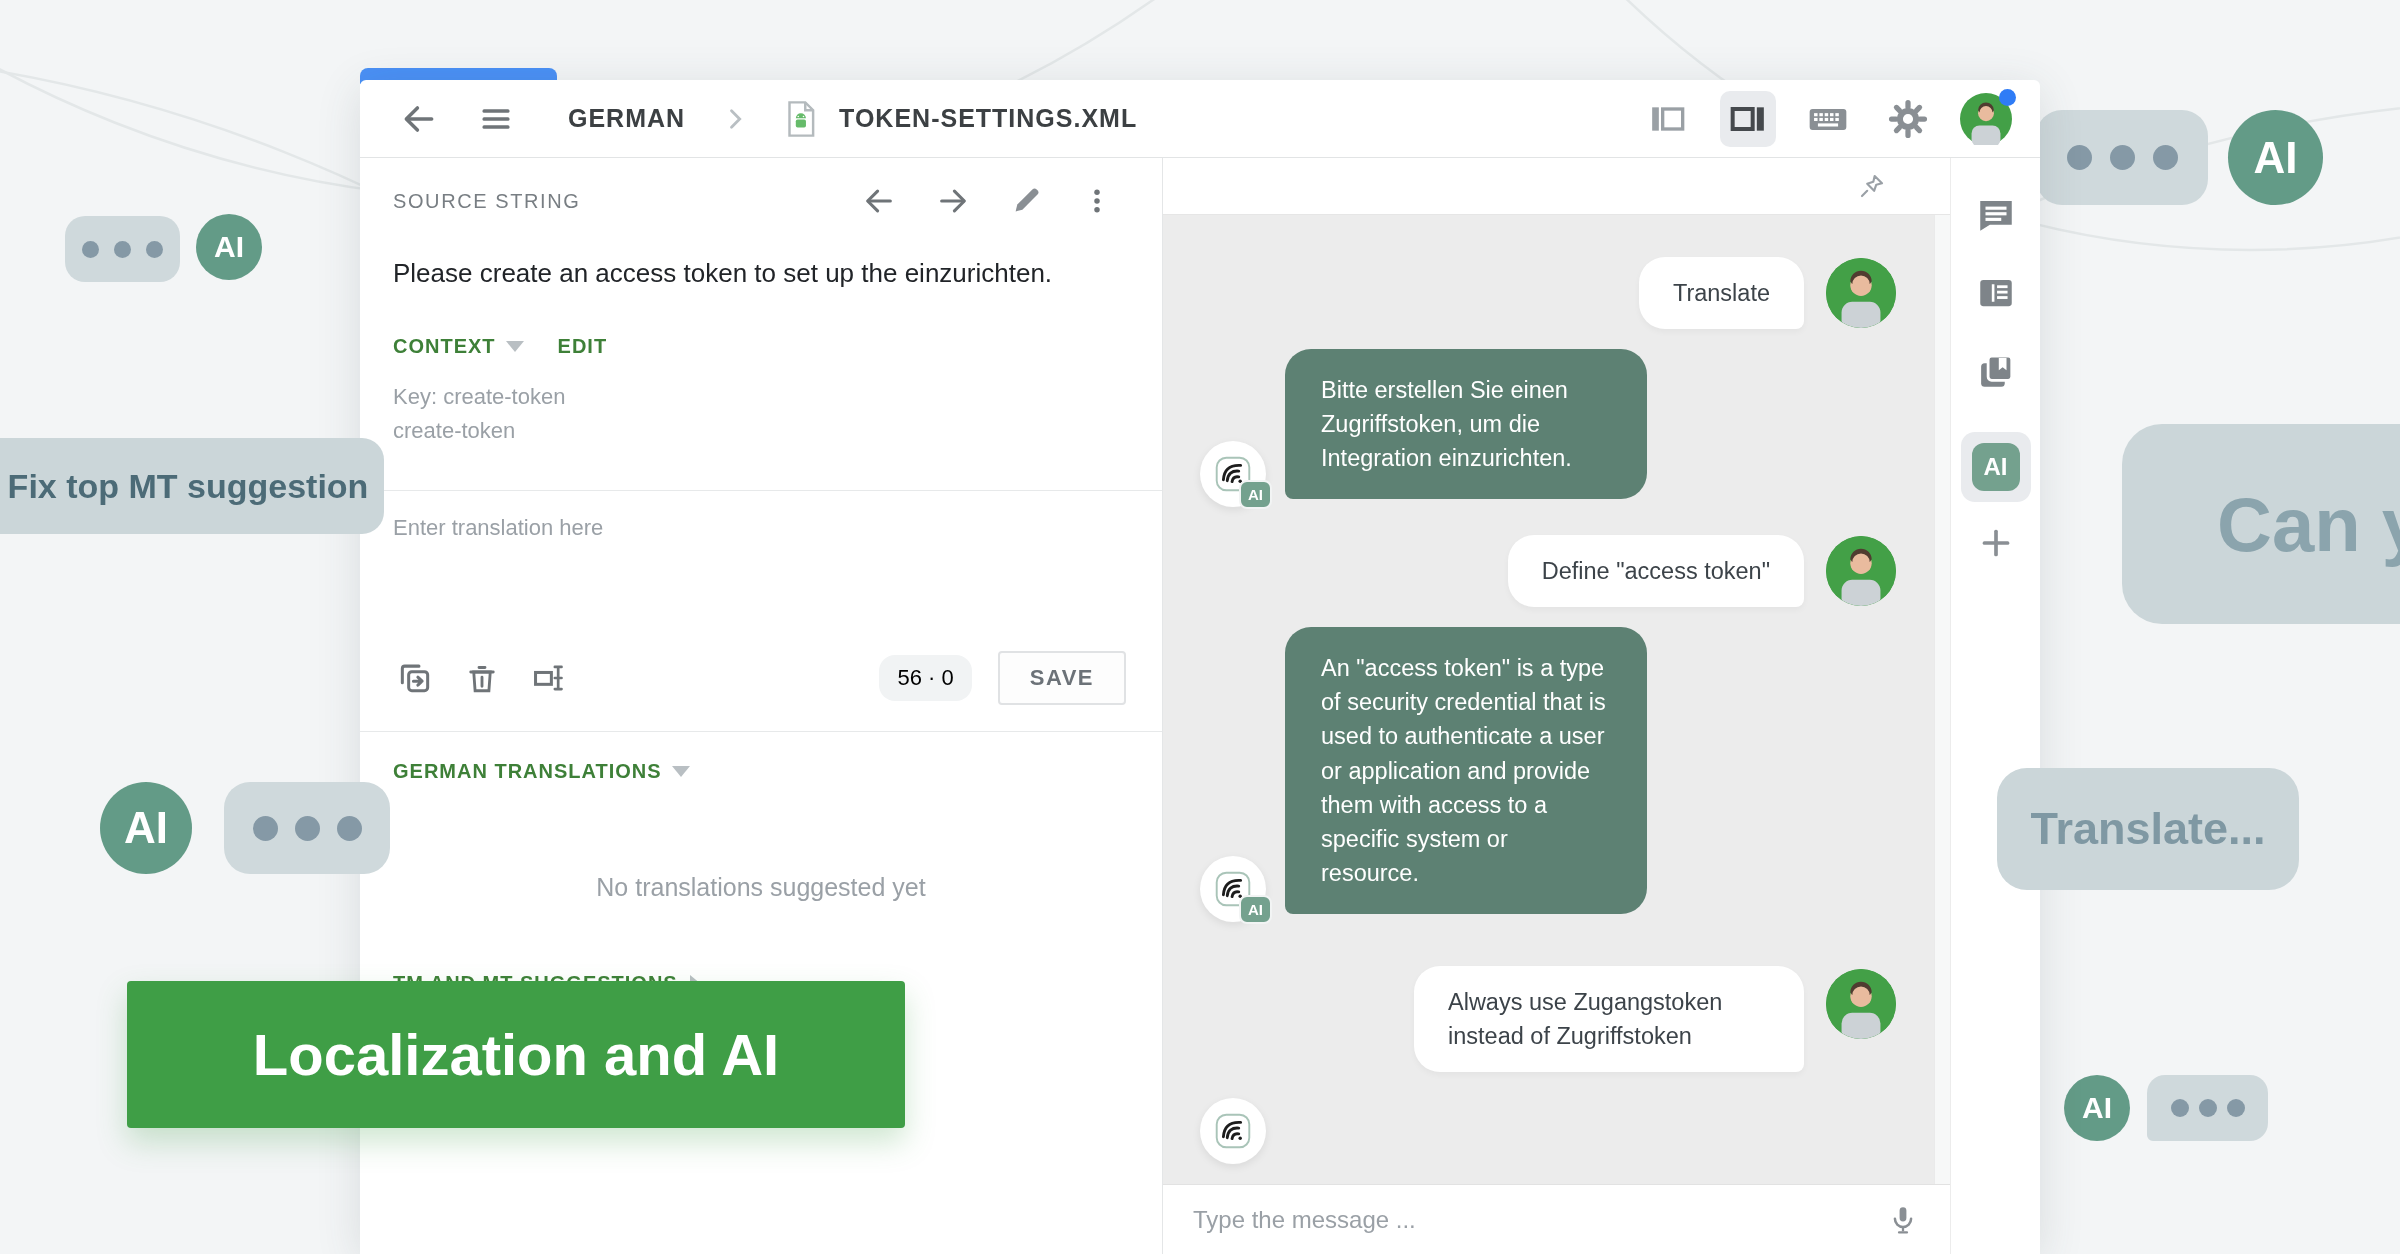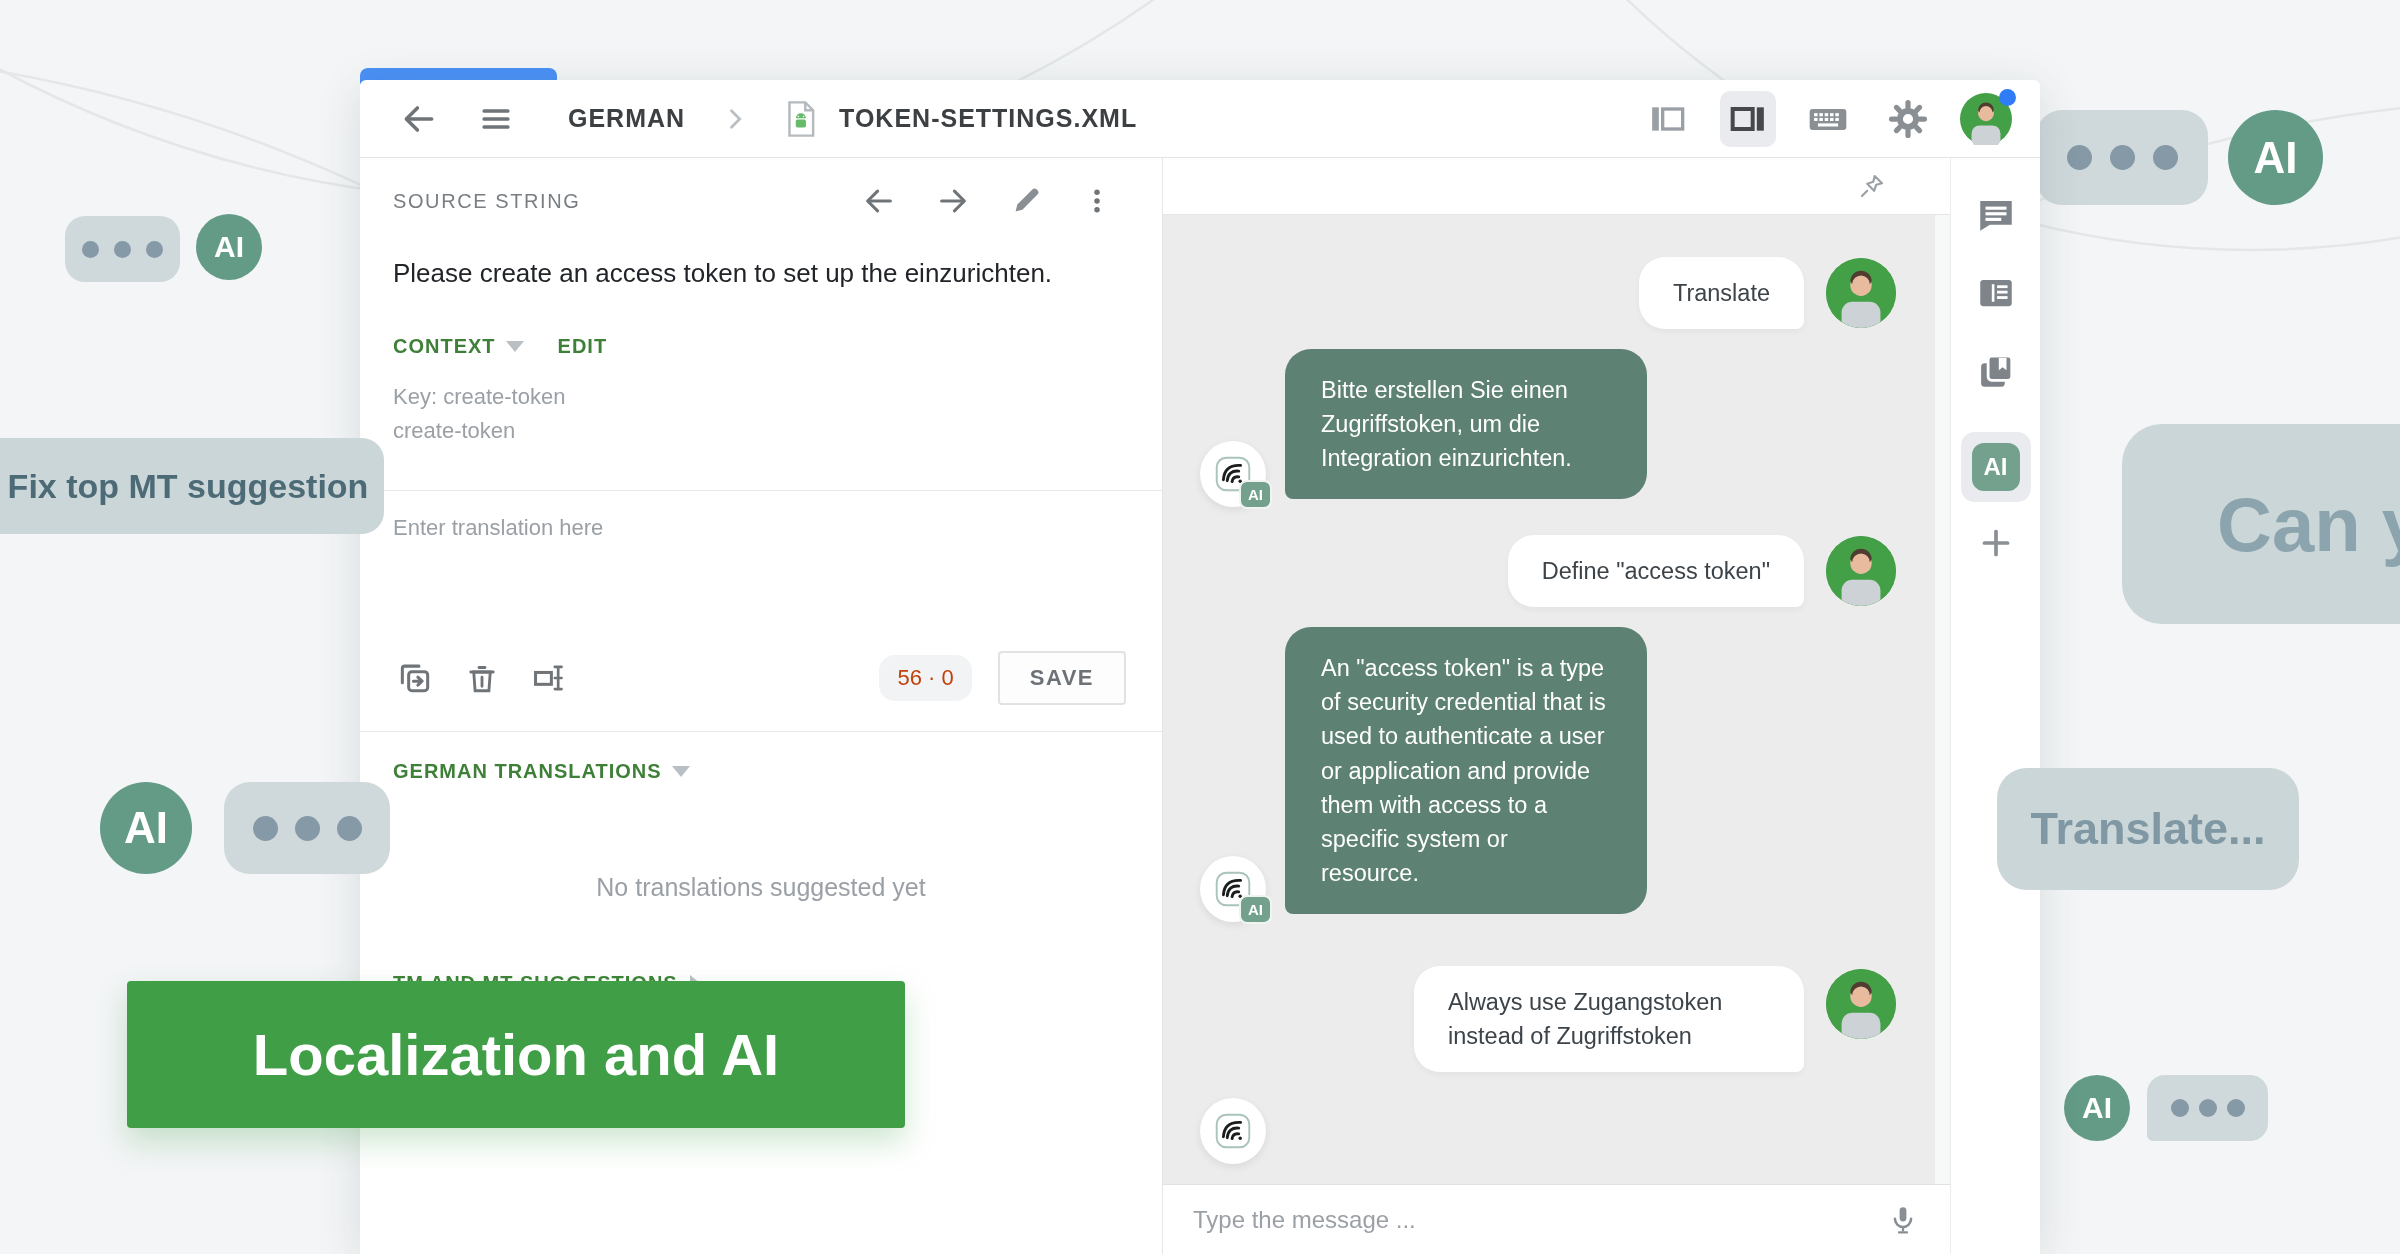--- a/index.html
+++ b/index.html
@@ -83,21 +83,21 @@
   .ctx-line { font-size:22px; color:#9aa0a6; padding:0 33px; line-height:34px; }
   .ctx-first { padding-top:22px; }
   .hr { border-top:1px solid #e7e9ea; margin-top:42px; }
   .trans-input { display:block; width:calc(100% - 66px); margin:24px 33px 0;
                  border:none; outline:none; resize:none; font-family:inherit;
                  font-size:22px; color:#3c4043; height:120px; background:transparent; }
   .trans-input::placeholder { color:#9aa0a6; }
   .editor-toolbar { display:flex; align-items:center; padding:16px 36px 26px 36px; }
   .tool-group { display:flex; align-items:center; gap:30px; }
   .toolbar-right { margin-left:auto; display:flex; align-items:center; gap:26px; }
-  .counter { background:#f1f3f4; border-radius:16px; color:#c2410c; font-size:22px;
+  .counter { background:#f1f3f4; border-radius:16px; color:#000000; font-size:22px;
              padding:10px 18px;text-align:right; }
   .save-btn { background:#fdfdfd; border:2px solid #e0e2e4; border-radius:4px;
               color:#6c7control3; color:#6c7278; font-size:22px; font-weight:bold;
               letter-spacing:1.5px; padding:12px 30px; font-family:inherit; }
   .section-row { display:flex; align-items:center; padding:28px 33px 0; }
   .empty-text { text-align:center; font-size:25px; color:#9aa0a6; padding:90px 0 70px; }
 
   
   .chat { flex:1; display:flex; flex-direction:column; min-width:0; background:#fff; }
   .chat-header { height:57px; flex:0 0 57px; border-bottom:1px solid #e6e6e6;

